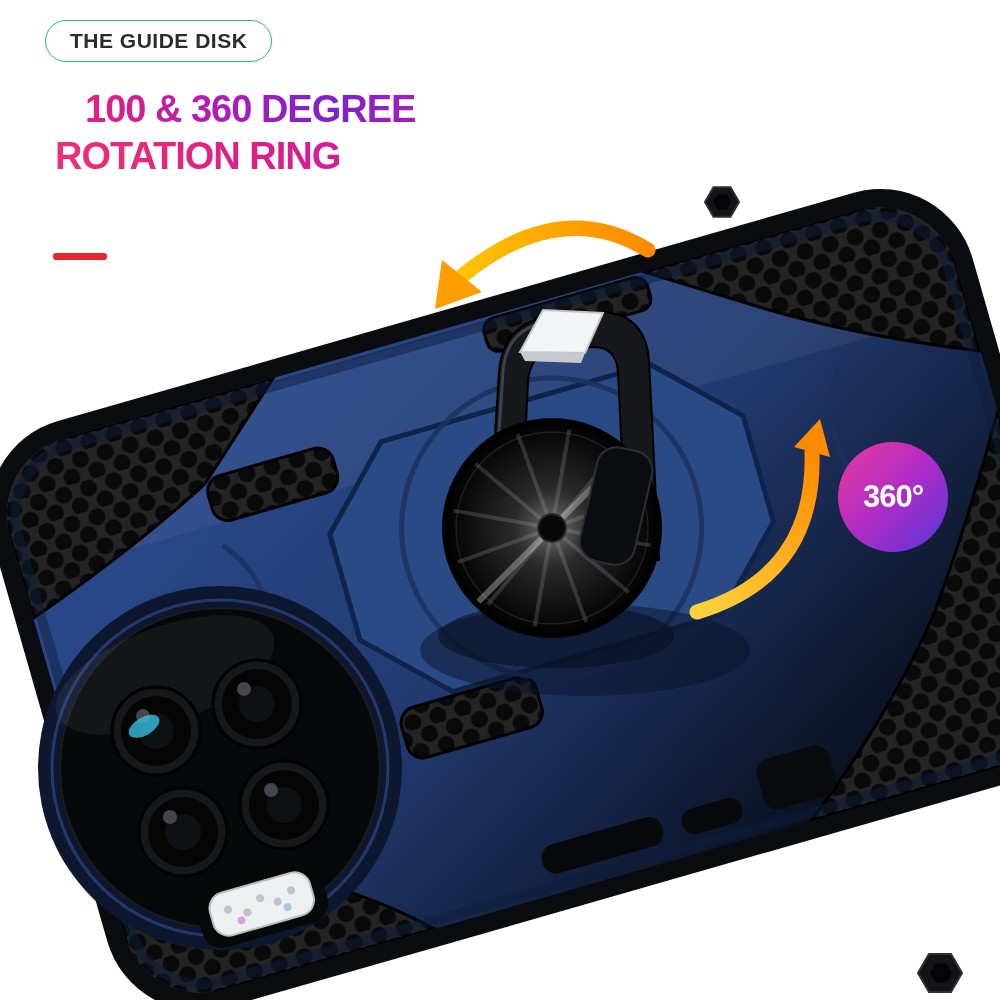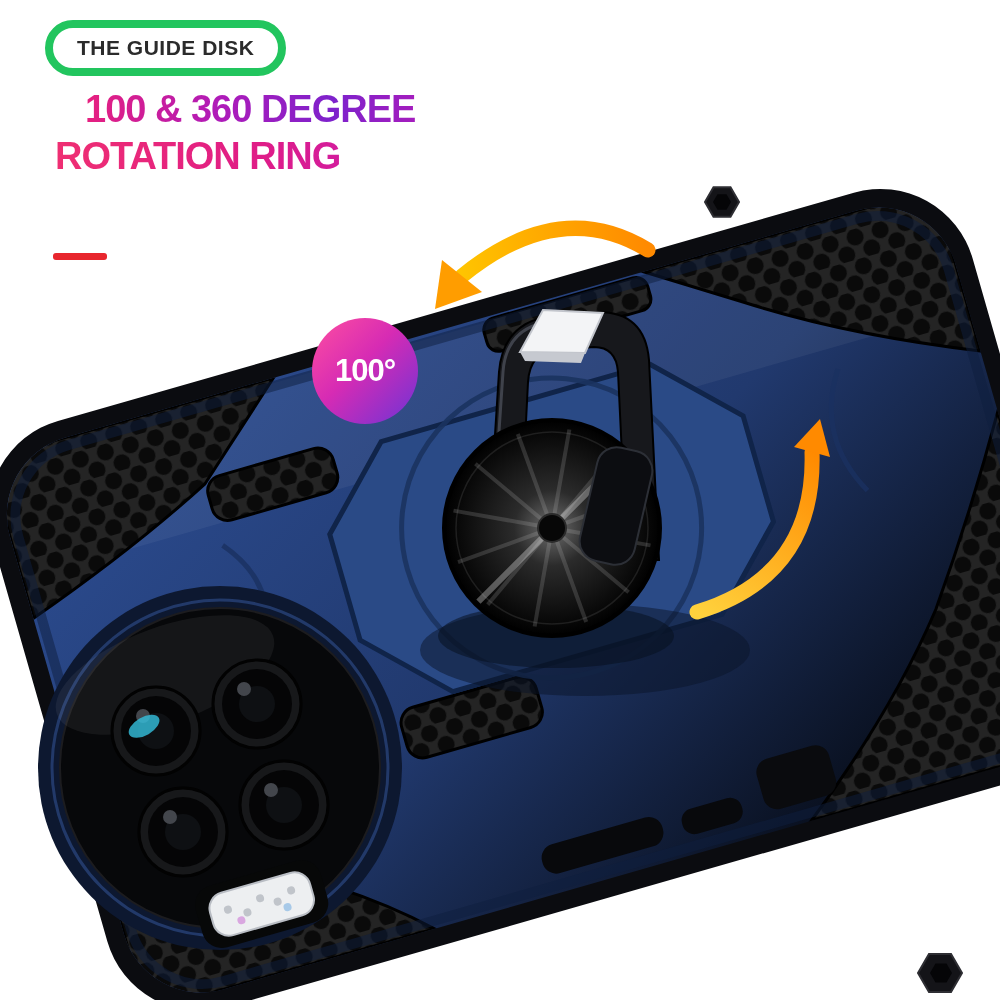--- a/index.html
+++ b/index.html
@@ -3,21 +3,21 @@
 <meta charset="utf-8">
 <style>
   html,body{margin:0;padding:0;background:#ffffff;}
   .stage{
     position:relative;width:1000px;height:1000px;overflow:hidden;background:#ffffff;
     font-family:"Liberation Sans", sans-serif;
   }
   .stage svg{position:absolute;left:0;top:0;}
   .guide-pill{
     position:absolute;left:45px;top:20px;
-    border:8px solid #22c55e;border-radius:999px;
+    border:1px solid #22c55e;border-radius:999px;
     padding:8px 24px;color:#2b2b2b;font-weight:bold;font-size:21px;letter-spacing:.5px;
     background:#ffffff;z-index:3;white-space:nowrap;
   }
   .headline{
     position:absolute;left:55px;top:86px;margin:0;z-index:3;
     font-size:38px;line-height:47px;font-weight:bold;letter-spacing:-1px;white-space:nowrap;
   }
   .headline span{display:block;color:transparent;-webkit-text-fill-color:transparent;
     -webkit-background-clip:text;background-clip:text;}
   .hl1{background-image:linear-gradient(95deg,#3f51c4 0%,#8428d8 25%,#d61f9f 48%,#2e47b4 58%,#22348f 100%);}
@@ -200,17 +200,17 @@
     <span>THE GUIDE DISK</span>
   </div>
 
   <h1 class="headline">
     <span class="hl2">100 &amp; 360 DEGREE</span>
     <span class="hl3">ROTATION RING</span>
   </h1>
 
   <div class="red-dash"></div>
 
-  <div class="badge badge-100">
-    <span>100°</span>
+  <div class="badge badge-360">
+    <span>360°</span>
   </div>
 
 </div>
 
 </body></html>

